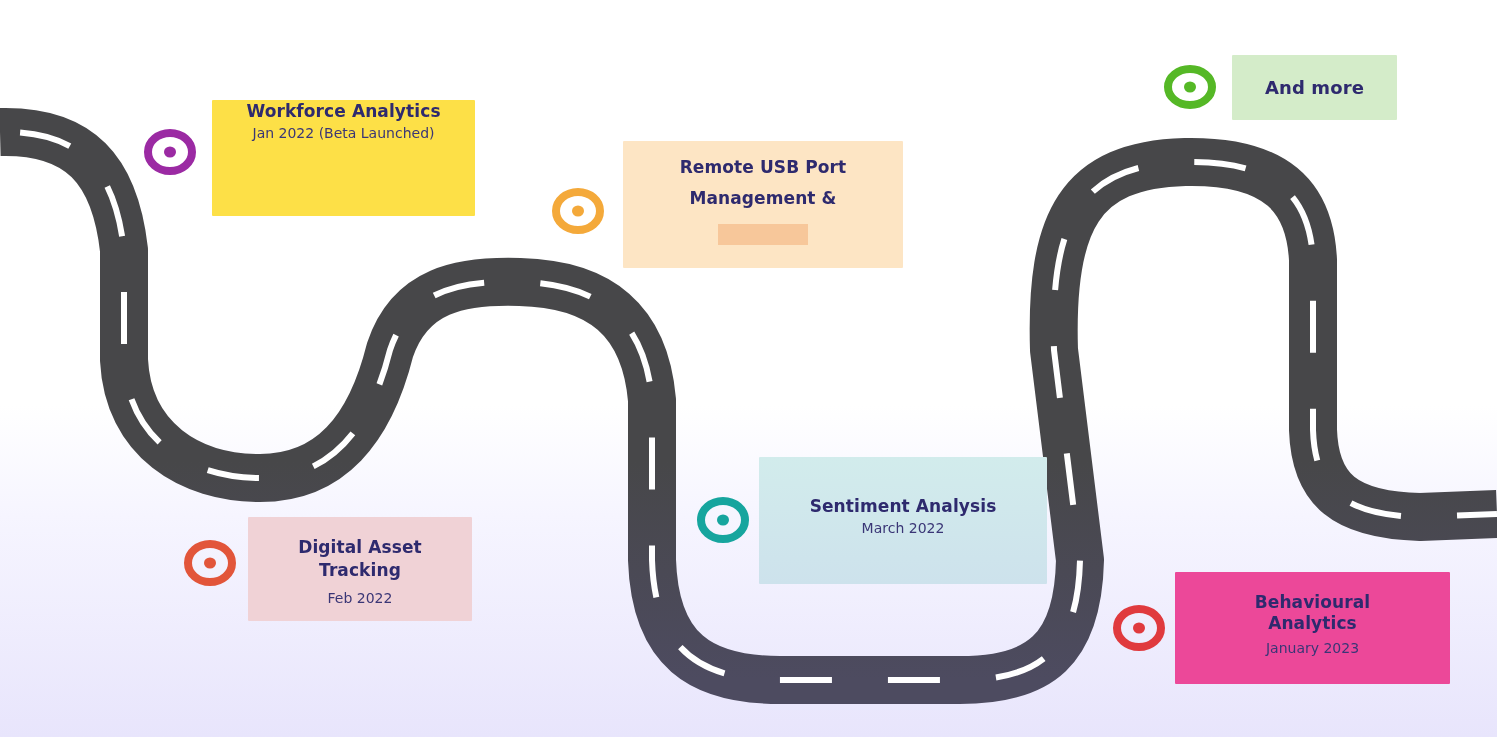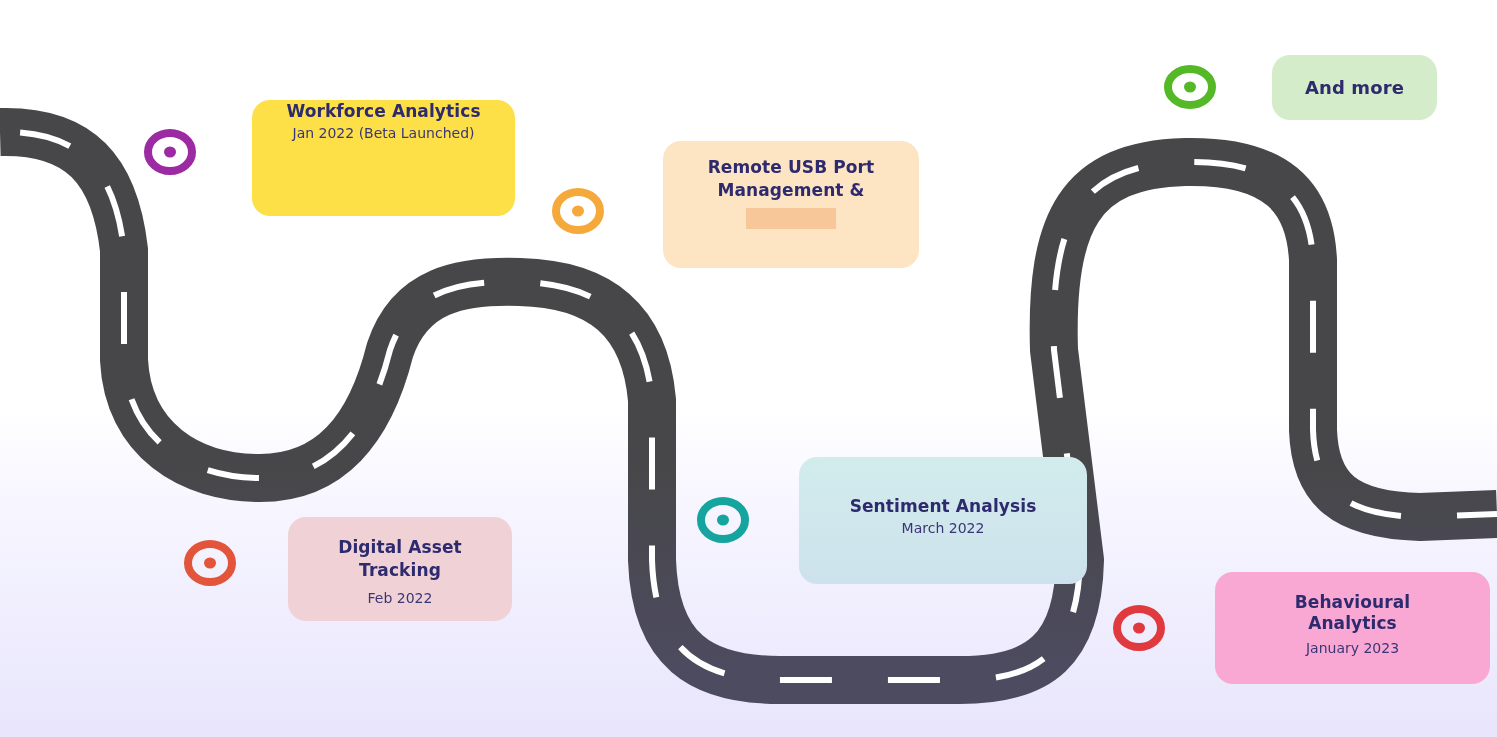--- a/index.html
+++ b/index.html
@@ -3,38 +3,38 @@
   <meta charset="utf-8">
   <style>
     html, body { margin: 0; padding: 0; }
     body {
       width: 1497px; height: 737px; overflow: hidden; position: relative;
       background: linear-gradient(to bottom, #ffffff 0%, #ffffff 55%, #f6f5ff 70%, #e8e5fc 100%);
       font-family: "DejaVu Sans", sans-serif;
     }
     #road { position: absolute; left: 0; top: 0; width: 1497px; height: 737px; }
     .card {
-      position: absolute; border-radius: 18px; text-align: center;
+      position: absolute; border-radius: 1px; text-align: center;
       display: flex; flex-direction: column; align-items: center; justify-content: center;
-      color: #2e2a6e; box-sizing: border-box; margin-left: 40px;
+      color: #2e2a6e; box-sizing: border-box;
     }
     .card .title { font-weight: bold; font-size: 17px; line-height: 23px; letter-spacing: 0.1px; }
     .card .date { font-size: 14px; color: #3a3676; margin-top: 2px; }
     .marker { position: absolute; width: 54px; height: 48px; }
     .marker svg { width: 100%; height: 100%; display: block; }
 
     #card-workforce { left: 212px; top: 100px; width: 263px; height: 116px; background: #fde047; justify-content: flex-start; }
-    #card-usb { left: 623px; top: 141px; width: 256px; height: 127px; background: #fde5c4; justify-content: flex-start; padding-top: 15px; }
+    #card-usb { left: 623px; top: 141px; width: 280px; height: 127px; background: #fde5c4; justify-content: flex-start; padding-top: 15px; gap: 8px; }
     #card-usb .placeholder { width: 90px; height: 21px; background: #f7c79a; margin-top: 6px; }
     #card-more { left: 1232px; top: 55px; width: 165px; height: 65px; background: #d4ecc9; }
     #card-more .title { font-size: 18px; }
     #card-digital { left: 248px; top: 517px; width: 224px; height: 104px; background: #f0d2d6; padding-top: 4px; }
     #card-digital .date { margin-top: 8px; }
     #card-sentiment { left: 759px; top: 457px; width: 288px; height: 127px; background: linear-gradient(#d2ecec, #cde2ec); justify-content: flex-start; padding-top: 38px; }
-    #card-behavioural { left: 1175px; top: 572px; width: 275px; height: 112px; background: #f9a8d4; padding-bottom: 8px; }
+    #card-behavioural { left: 1175px; top: 572px; width: 275px; height: 112px; background: #ec4899; padding-bottom: 8px; }
     #card-behavioural .title { line-height: 21px; }
     #card-behavioural .date { margin-top: 6px; }
 
     #m-workforce { left: 143px; top: 128px; }
     #m-usb { left: 551px; top: 187px; }
     #m-more { left: 1163px; top: 63px; }
     #m-digital { left: 183px; top: 539px; }
     #m-sentiment { left: 696px; top: 496px; }
     #m-behavioural { left: 1112px; top: 604px; }
   </style>

